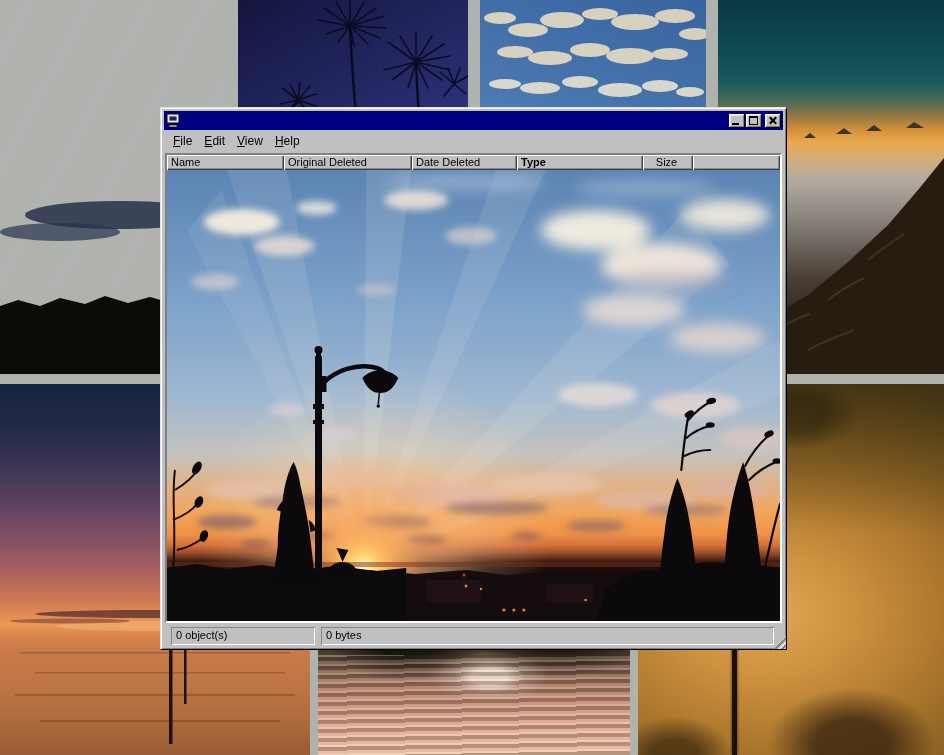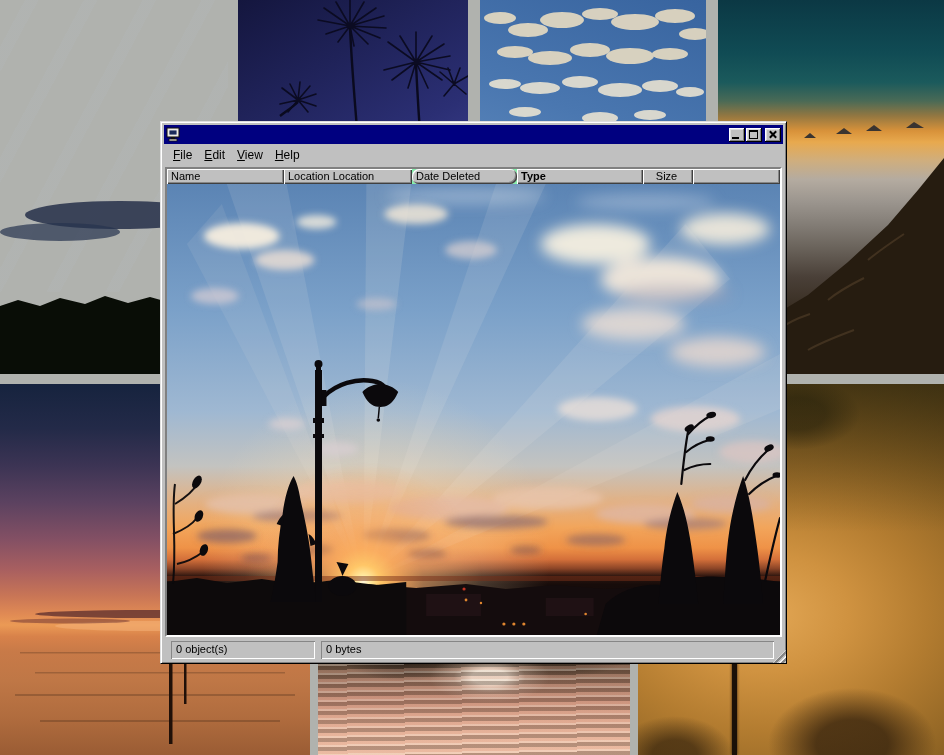--- a/index.html
+++ b/index.html
@@ -46,21 +46,21 @@
         radial-gradient(ellipse 70px 40px at 52% 8%, rgba(40,32,12,.55) 0 40%, transparent 90%),
         radial-gradient(ellipse 120px 80px at 70% 97%, rgba(40,25,10,.7) 0 30%, transparent 70%),
         radial-gradient(ellipse 90px 60px at 12% 100%, rgba(35,22,8,.6) 0 25%, transparent 65%),
         radial-gradient(ellipse 150% 90% at 42% 62%, #e2a654 0%, #cf9240 18%, #b37c30 35%, #8f6424 55%, #6b4c1c 75%, #4f3a16 95%),
         #6b4c1c;}
   #b3 .pole{position:absolute;left:94px;top:0;bottom:0;width:5px;background:#1a1008;box-shadow:0 0 3px rgba(26,16,8,.9);}
   #b3 .darken{position:absolute;left:0;top:0;width:100%;height:40%;
       background:linear-gradient(180deg, rgba(30,30,10,.55), rgba(30,30,10,0));}
 
   
-  .win{position:absolute;left:160px;top:121px;width:627px;height:543px;
+  .win{position:absolute;left:160px;top:107px;width:627px;height:543px;
        background:#c0c0c0;
        border:1px solid;border-color:#dfdfdf #000 #000 #dfdfdf;
        box-shadow:inset 1px 1px 0 #fff, inset -1px -1px 0 #808080;
        padding:3px;}
   .titlebar{position:absolute;left:3px;top:3px;right:3px;height:19px;background:#000080;
        display:flex;align-items:center;padding:0 2px;}
   .titleicon{width:15px;height:15px;margin-right:3px;flex:0 0 auto;display:block;}
   .title{color:#fff;font-size:11px;font-weight:bold;flex:1 1 auto;}
   .btns{display:flex;gap:0;}
   .cbtn{width:16px;height:14px;background:#c0c0c0;position:relative;margin-left:1px;
@@ -77,21 +77,21 @@
        font-size:12px;color:#000;padding-left:2px;}
   .mitem{display:inline-block;padding:2px 6px 3px 6px;}
   .mitem u{text-decoration:underline;}
 
   .client{position:absolute;left:4px;top:45px;right:4px;bottom:26px;
        border:2px solid;border-color:#808080 #fff #fff #808080;background:#000;overflow:hidden;}
   .hdr{display:flex;height:15px;background:#86efac;font-size:11px;line-height:15px;color:#000;}
   .hcell{flex:0 0 auto;padding:0 4px;background:#c0c0c0;
        box-shadow:inset 1px 1px 0 #fff, inset -1px -1px 0 #404040, inset -2px -2px 0 #868686;
        white-space:nowrap;overflow:hidden;}
-  .hc0{width:117px;} .hc1{width:128px;} .hc2{width:105px;border-radius:7px;} .hc3{width:126px;font-weight:bold;}
+  .hc0{width:117px;} .hc1{width:128px;} .hc2{width:105px;} .hc3{width:126px;font-weight:bold;}
   .hc4{width:50px;text-align:center;padding-right:7px;} .hc5{flex:1 1 auto;}
 
   .photo{position:relative;width:100%;height:455px;background:#5b84b4;}
   .photo svg{display:block;width:100%;height:100%;}
 
   .statusbar{position:absolute;left:4px;right:4px;bottom:4px;height:18px;display:flex;gap:6px;
        align-items:stretch;font-size:11px;color:#000;padding-left:6px;}
   .pane{box-shadow:inset 1px 1px 0 #868686, inset -1px -1px 0 #fff;
        padding:2px 5px;line-height:13px;background:#c0c0c0;white-space:nowrap;overflow:hidden;}
   .pane1{flex:0 0 144px;}
@@ -231,21 +231,21 @@
     <div class="menubar">
       <span class="mitem"><u>F</u>ile</span>
       <span class="mitem"><u>E</u>dit</span>
       <span class="mitem"><u>V</u>iew</span>
       <span class="mitem"><u>H</u>elp</span>
     </div>
 
     <div class="client">
       <div class="hdr">
         <div class="hcell hc0">Name</div>
-        <div class="hcell hc1">Location Location</div>
+        <div class="hcell hc1">Original Deleted</div>
         <div class="hcell hc2">Date Deleted</div>
         <div class="hcell hc3">Type</div>
         <div class="hcell hc4">Size</div>
         <div class="hcell hc5"></div>
       </div>
 
       <div class="photo">
         <svg viewBox="0 0 615 455" preserveAspectRatio="none">
           <defs>
             <linearGradient id="sky" x1="0" y1="0" x2="0" y2="1">

